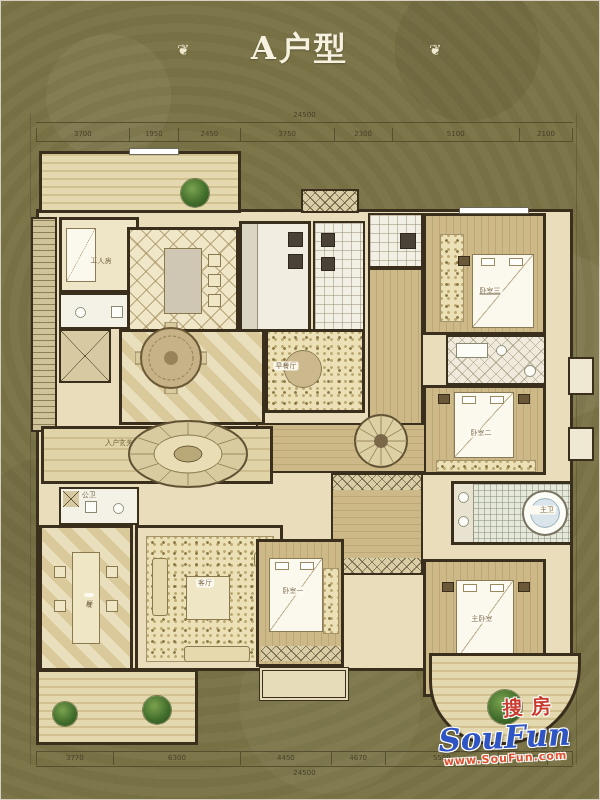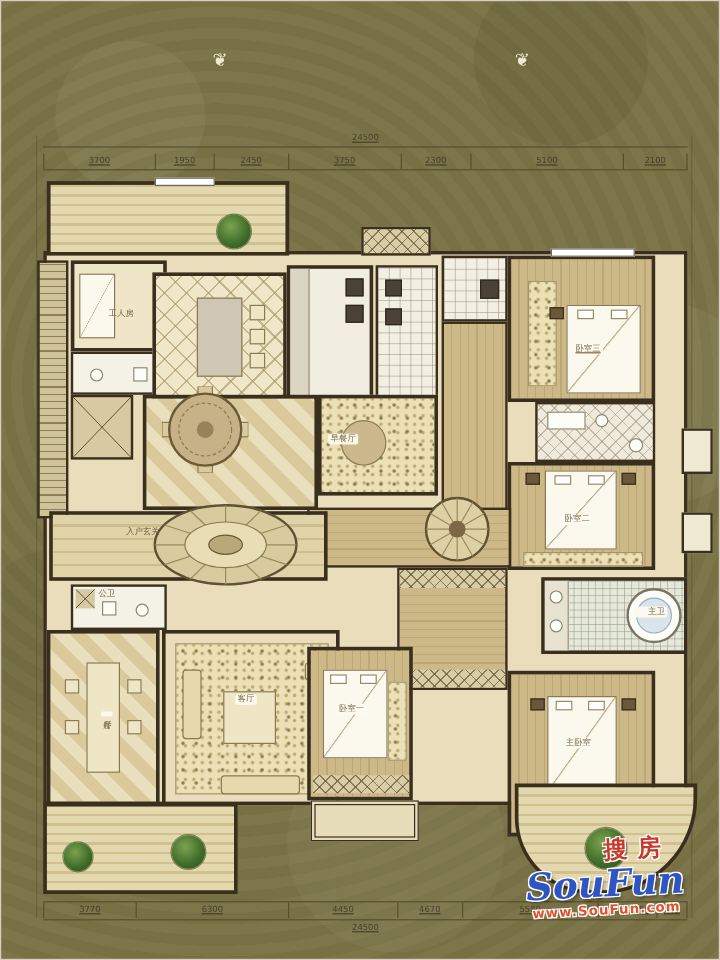--- a/index.html
+++ b/index.html
@@ -15,21 +15,21 @@
       repeating-radial-gradient(circle at 30% 40%, rgba(255,255,255,.018) 0 9px, rgba(0,0,0,.022) 9px 18px);}
   
   .title{position:absolute;top:26px;left:0;width:100%;text-align:center;
     font-family:"DejaVu Serif",serif;font-weight:bold;font-size:32px;letter-spacing:3px;
     color:#f6f2df;text-shadow:0 1px 2px rgba(0,0,0,.25);}
   .subtitle{position:absolute;top:74px;left:0;width:100%;text-align:center;
     font-size:14px;letter-spacing:4px;color:#f2eeda;}
   .orn{position:absolute;top:40px;font-size:15px;color:#efe9d0;}
   .orn.l{left:176px;} .orn.r{left:428px;}
   
-  .dim{position:absolute;color:#45402a;font-size:7px;line-height:12px;text-decoration:underline;}
+  .dim{position:absolute;color:#45402a;font-size:7px;line-height:12px;}
   .dim-total{left:35px;width:537px;text-align:center;}
   .dim-total.top{top:108px;border-bottom:1px solid #56502f;height:13px;}
   .dim-total.bot{top:765px;border-top:1px solid #56502f;height:13px;}
   .dim-row{left:35px;width:537px;display:flex;height:13px;}
   .dim-row.top{top:127px;border-bottom:1px solid #56502f;}
   .dim-row.bot{top:750px;border-top:1px solid #56502f;}
   .dimcell{flex-basis:0;text-align:center;border-right:1px solid #56502f;overflow:visible;white-space:nowrap;}
   .dimcell:first-child{border-left:1px solid #56502f;}
   .vline{position:absolute;width:1px;top:112px;height:652px;background:rgba(86,80,47,.5);}
   
@@ -95,20 +95,21 @@
   .wm-en{font-family:"DejaVu Serif",serif;font-style:italic;font-weight:bold;font-size:31px;line-height:30px;
     text-shadow:-1px -1px 0 #fff,1px -1px 0 #fff,-1px 1px 0 #fff,1px 1px 0 #fff,2px 3px 3px rgba(0,0,0,.35);}
   .wm-url{font-size:11px;font-weight:bold;letter-spacing:1px;
     text-shadow:-1px -1px 0 #fff,1px -1px 0 #fff,-1px 1px 0 #fff,1px 1px 0 #fff;}
 </style>
 </head>
 <body>
 
 <div class="page">
 
+  <div class="title">A户型</div>
   <span class="orn l">❦</span>
   <span class="orn r">❦</span>
 
   <div class="dim dim-total top">24500</div>
   <div class="dim dim-row top">
       <div class="dimcell" style="flex-grow: 3700;">3700</div>
       <div class="dimcell" style="flex-grow: 1950;">1950</div>
       <div class="dimcell" style="flex-grow: 2450;">2450</div>
       <div class="dimcell" style="flex-grow: 3750;">3750</div>
       <div class="dimcell" style="flex-grow: 2300;">2300</div>

